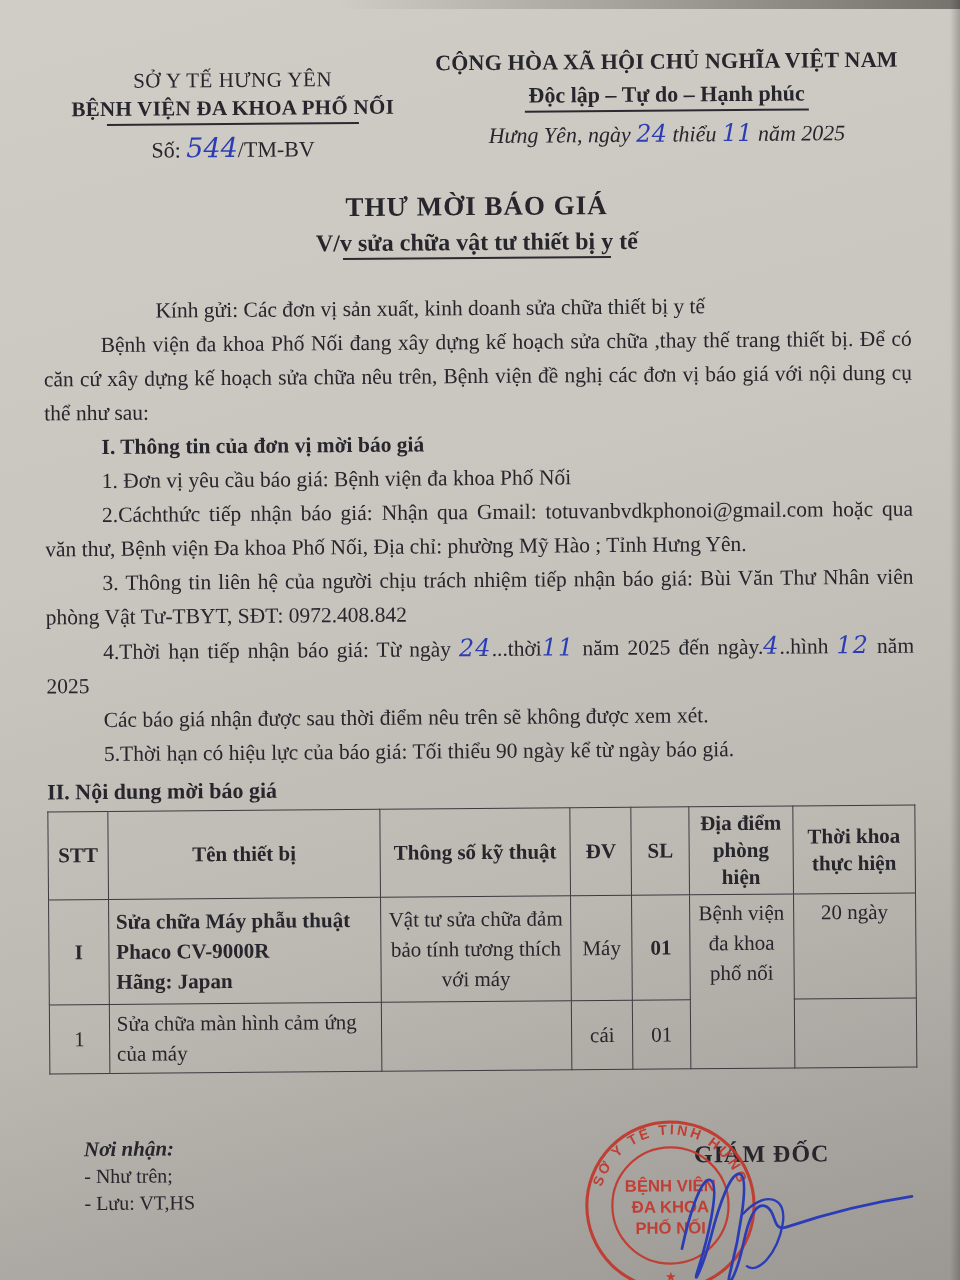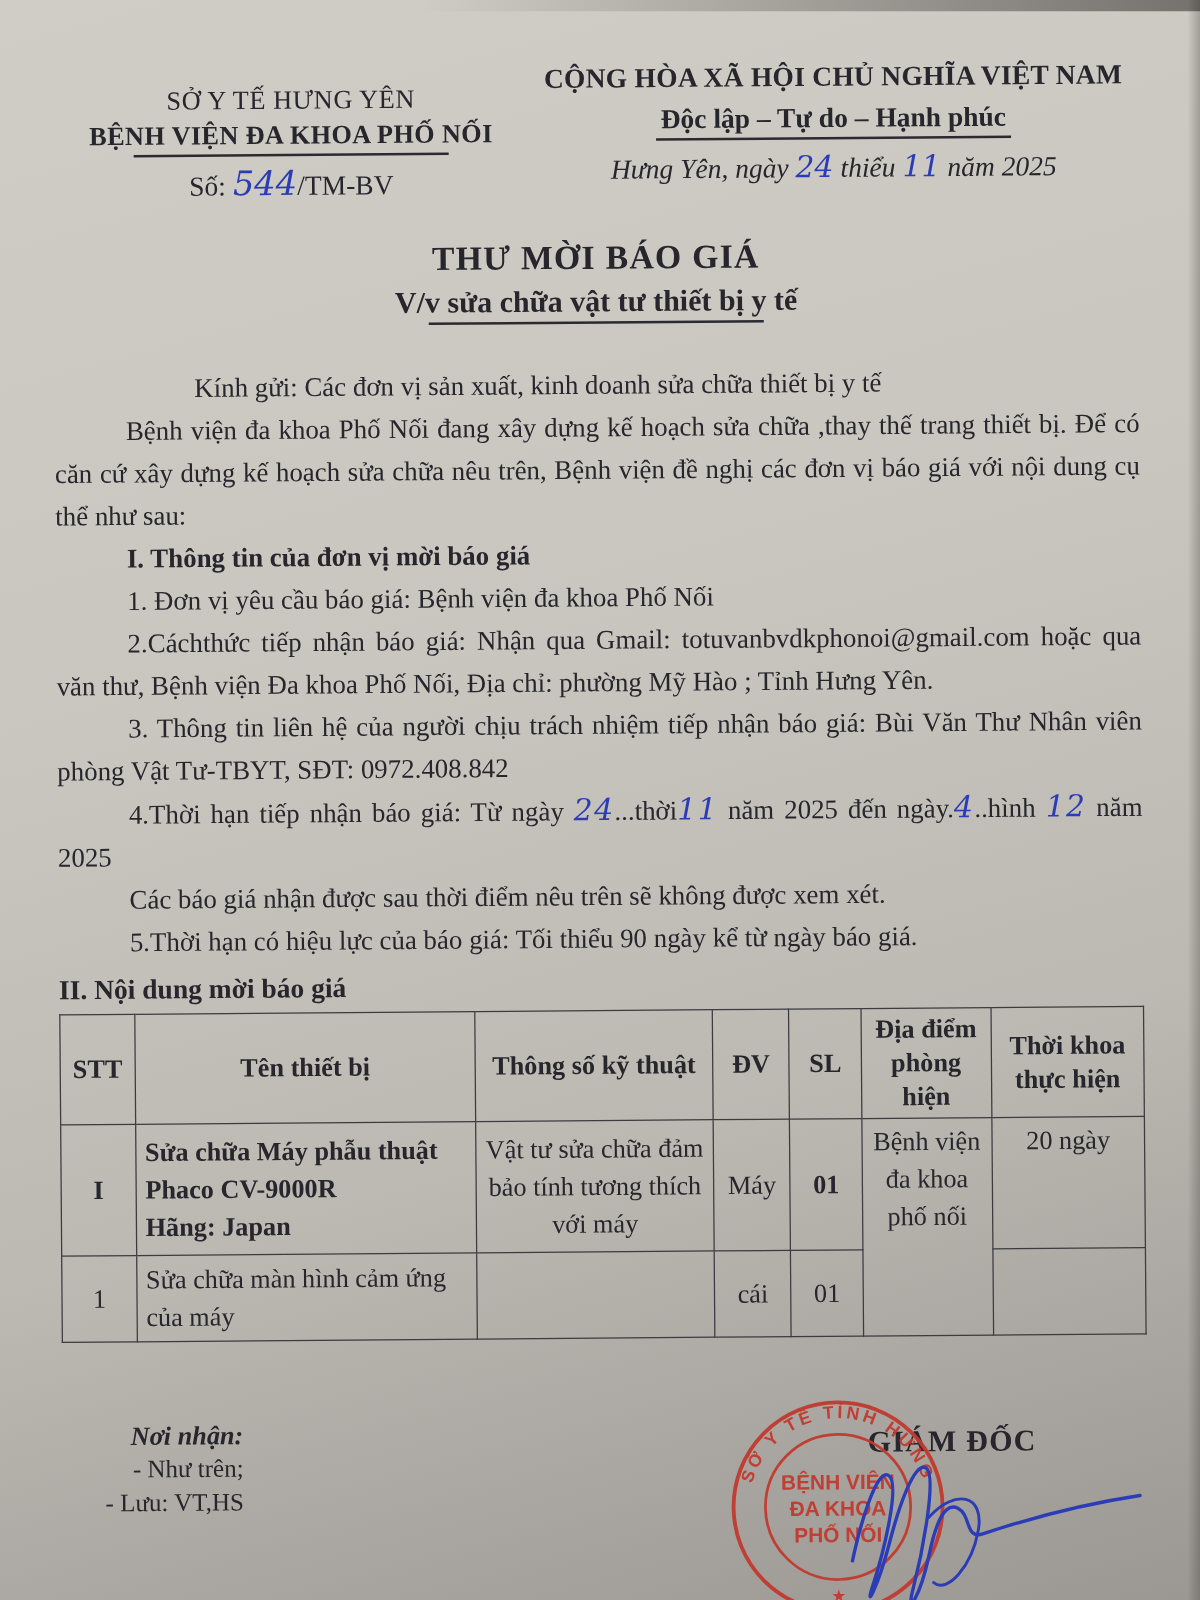--- a/index.html
+++ b/index.html
@@ -61,21 +61,21 @@
   .c-stt { text-align:center; font-weight:bold; }
   .c-ten { text-align:left; padding-left:7px; }
   .c-mid { text-align:center; }
   .r1 td { height:100px; }
   .r2 td { height:66px; }
   .r2 .c-stt { font-weight:normal; }
   .v-top { vertical-align:top; padding-top:3px; }
 
   
   .footer { position:relative; height:250px; margin-top:48px; }
-  .recipients { position:absolute; left:34px; top:14px; font-size:20px; line-height:27px;text-align:right; }
+  .recipients { position:absolute; left:34px; top:14px; font-size:20px; line-height:27px; }
   .recipients .t { font-weight:bold; font-style:italic; font-size:21px; }
   .sign-block { position:absolute; right:2px; top:0; width:400px; height:250px; }
   .pos-title { position:absolute; left:178px; top:24px; font-size:24px; font-weight:bold; letter-spacing:1px; z-index:1; }
   .stamp { position:absolute; left:66px; top:0px; width:176px; height:176px; z-index:2; opacity:0.95; }
   .signature { position:absolute; left:140px; top:38px; width:270px; height:145px; z-index:3; }
   .signer { position:absolute; left:146px; top:168px; font-size:25px; font-weight:bold; z-index:1; }
 </style>
 </head>
 <body>
 

